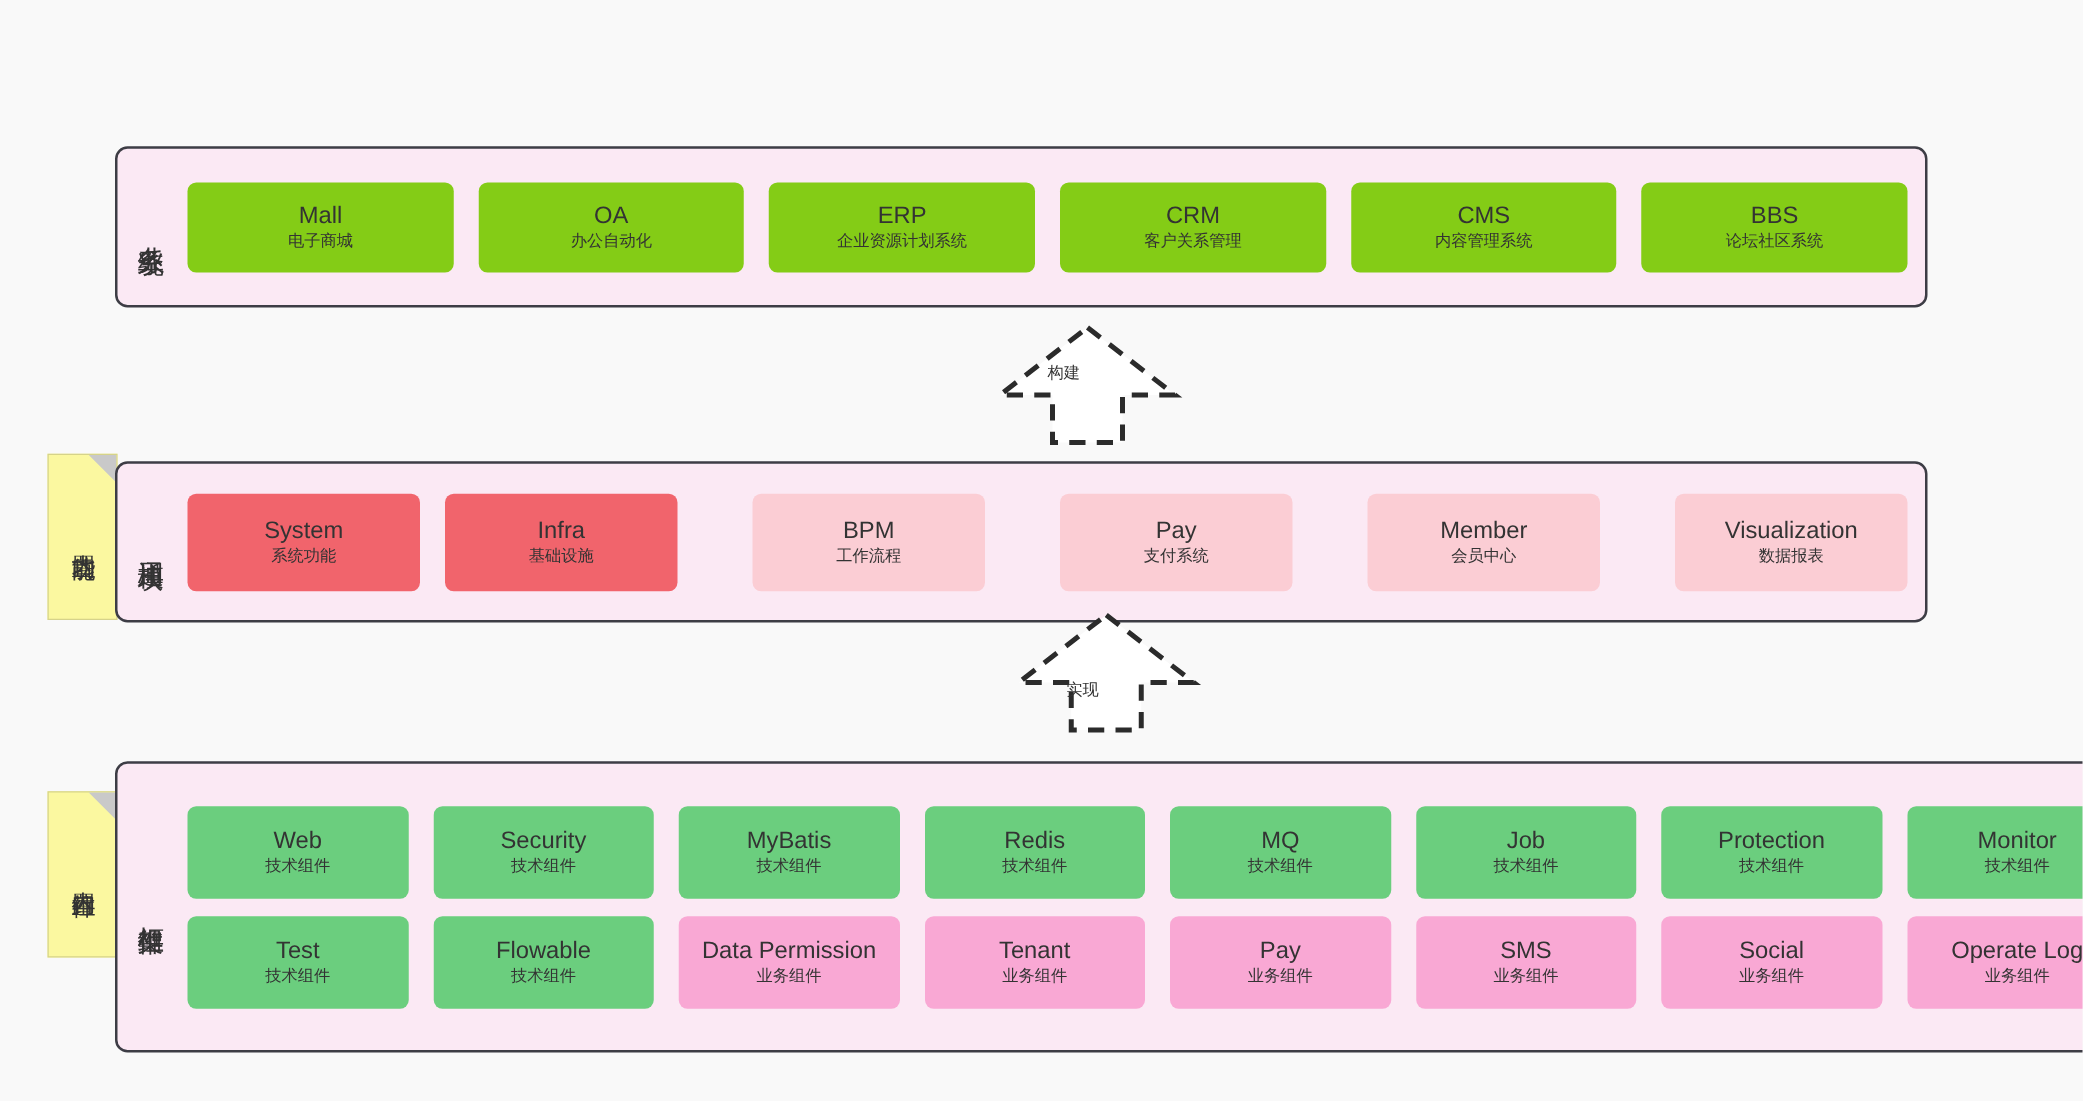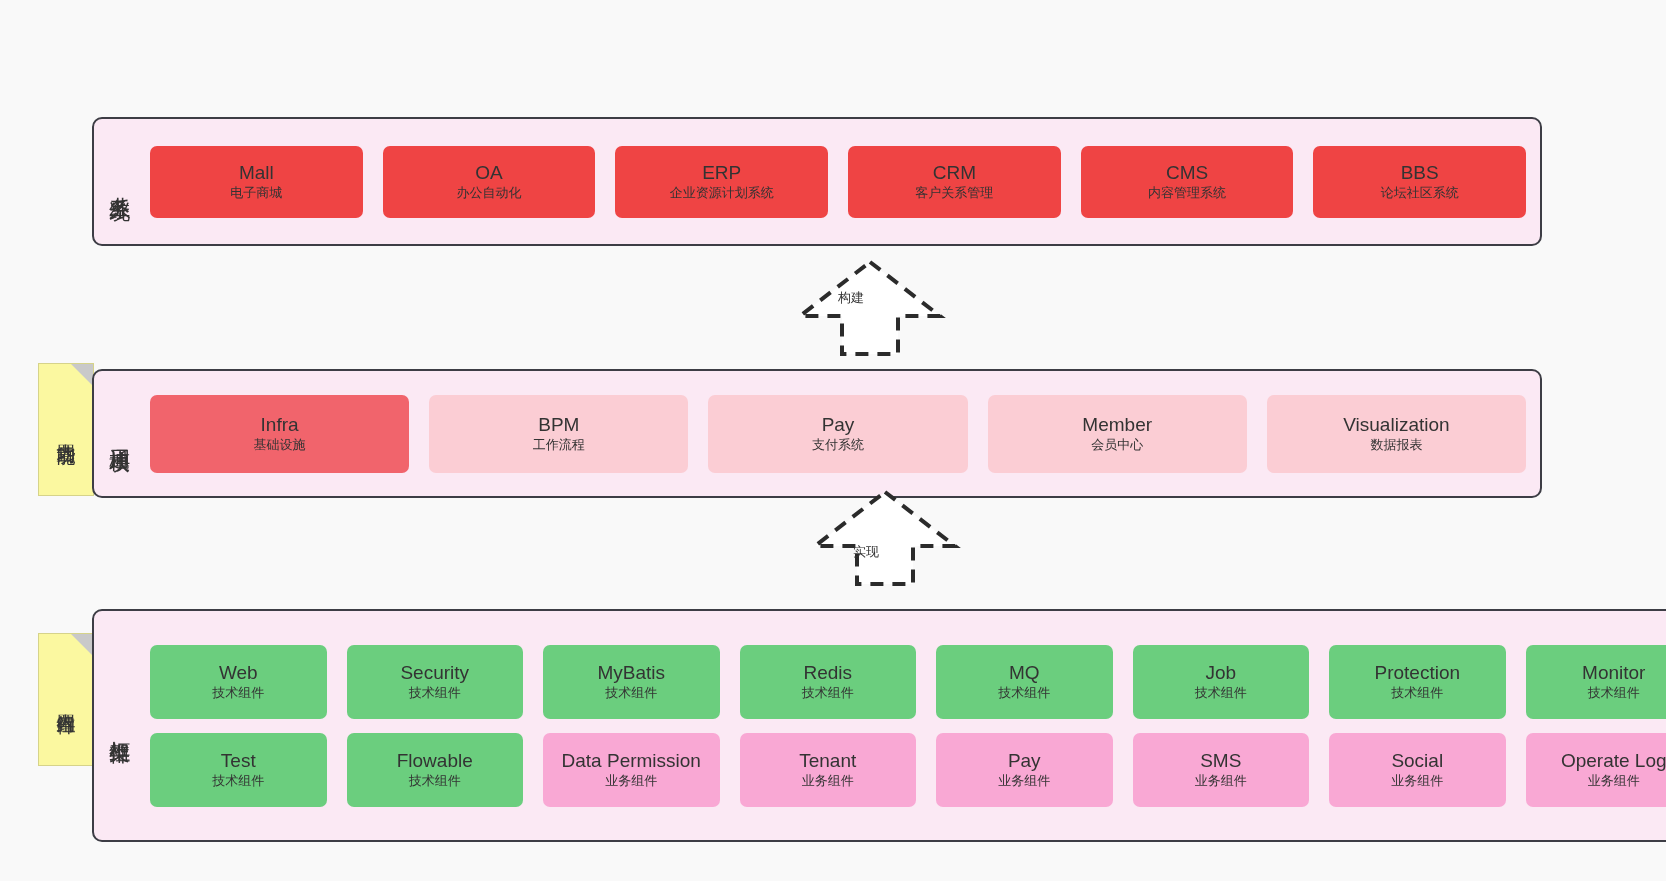--- a/index.html
+++ b/index.html
@@ -78,23 +78,23 @@
     user-select: none;
   }
   .card .t1 {
     font-size: 19px;
     color: #333;
   }
   .card .t2 {
     font-size: 13px;
     color: #333;
   }
-  .card.blue   { background: #ef4444; }
+  .card.blue   { background: #84cc16; }
   .card.red    { background: #f1646c; }
-  .card.pink   { background: #fbcdd4; }
+  .card.pink   { background: #fbcdd4; margin-left: 40px; }
   .card.green  { background: #6bce7e; }
   .card.lgreen { background: #f9a8d4; }
 
   .row-biz   .card { height: 72px; }
   .row-mod   .card { height: 78px; }
   .row-frame .card { height: 74px; }
 
   
   .note {
     position: absolute;
@@ -182,20 +182,24 @@
   <div class="note" style="left:38px; top:363px; width:56px; height:133px;">
     <span class="fold"></span>
     <span>内置功能</span>
   </div>
 
   <div class="layer" id="layer-1" style="left:92px; top:369px; width:1450px; height:129px;">
     <div class="layer-title">通用模块</div>
     <div class="layer-body">
       <div class="cell-row row-mod">
         <div class="card red">
+          <span class="t1">System</span>
+          <span class="t2">系统功能</span>
+        </div>
+        <div class="card red">
           <span class="t1">Infra</span>
           <span class="t2">基础设施</span>
         </div>
         <div class="card pink">
           <span class="t1">BPM</span>
           <span class="t2">工作流程</span>
         </div>
         <div class="card pink">
           <span class="t1">Pay</span>
           <span class="t2">支付系统</span>

